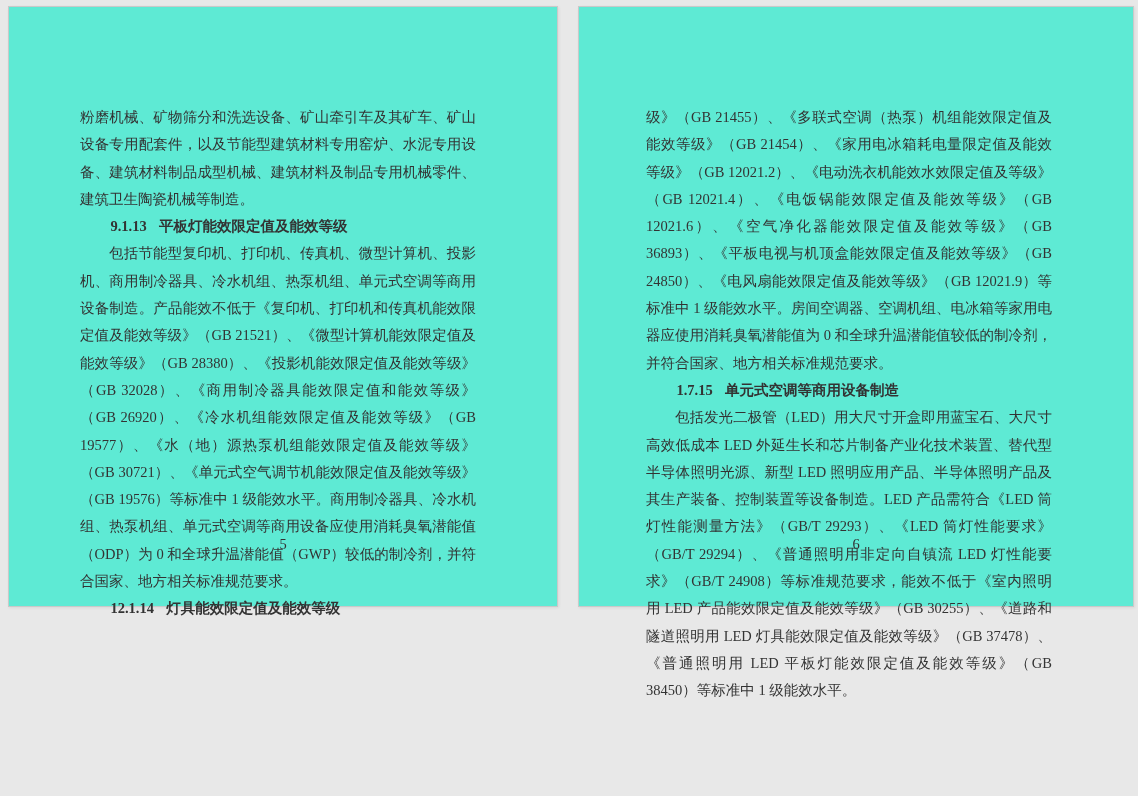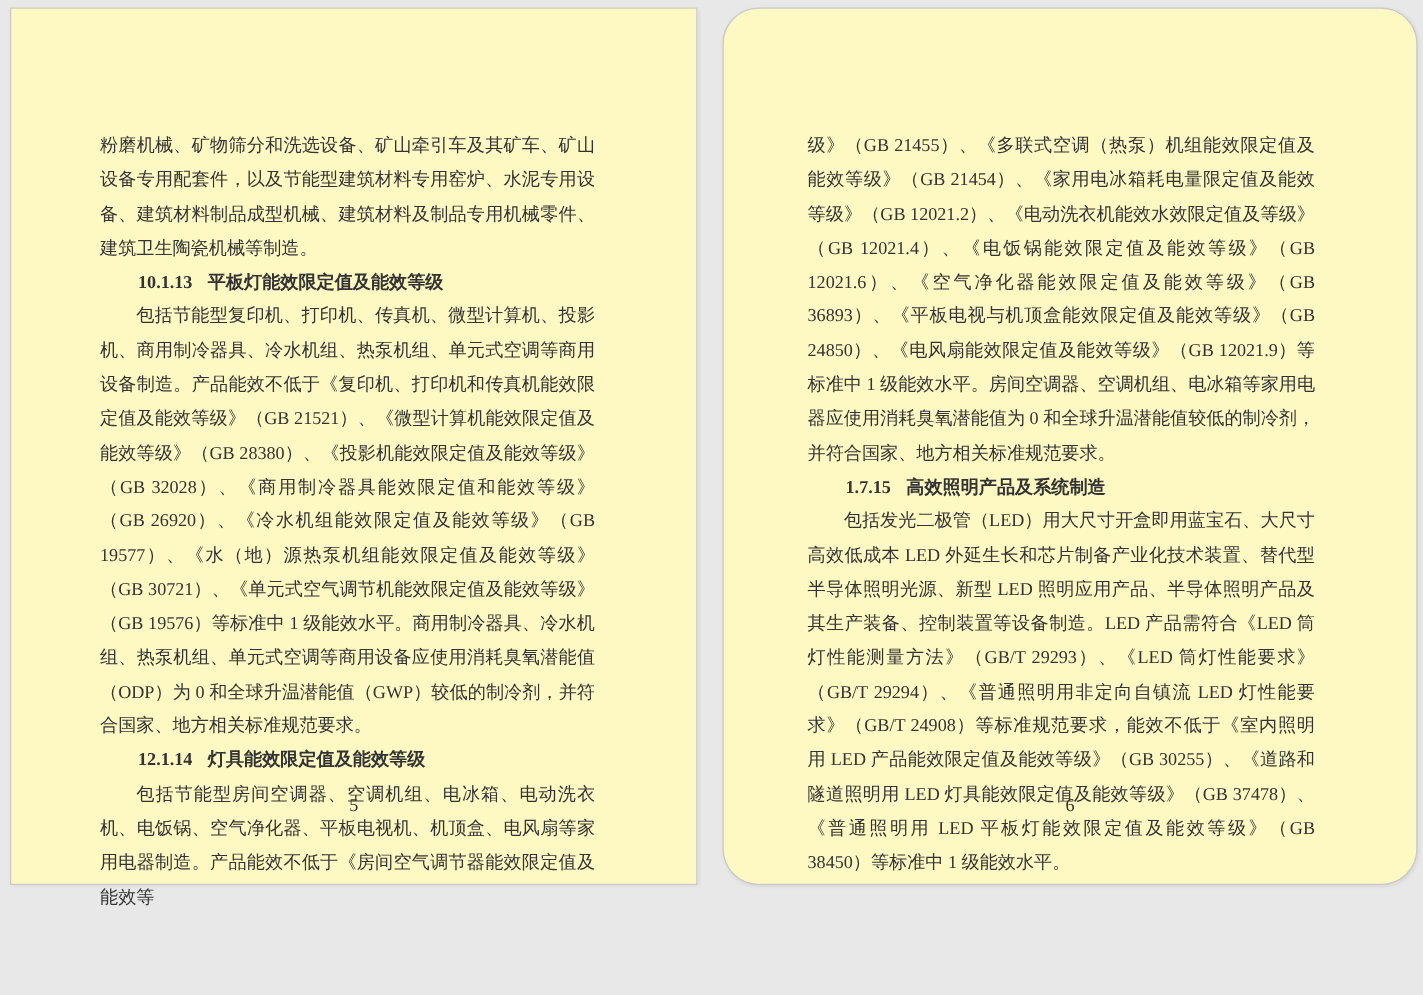--- a/index.html
+++ b/index.html
@@ -13,28 +13,28 @@
     font-family: "Liberation Serif", serif;
   }
   .viewer {
     position: relative;
     width: 1138px;
     height: 796px;
   }
   .page {
     position: absolute;
     top: 6px;
-    height: 702px;
-    background: #fef9c3;
+    height: 601px;
+    background: #5eead4;
     border: 1px solid #c9c9c9;
     box-shadow: 1px 1px 3px rgba(0,0,0,0.07);
     color: #333333;
   }
   .page-left  { left: 8px;   width: 550px; }
-  .page-right { left: 578px; width: 556px; border-radius: 29px; }
+  .page-right { left: 578px; width: 556px; }
 
   .page-content {
     position: absolute;
     top: 97px;
     font-size: 14.5px;
     line-height: 27.3px;
     text-align: justify;
     text-justify: inter-character;
     color: #333333;
   }
@@ -65,30 +65,29 @@
   }
 </style>
 </head>
 <body>
 
 <div class="viewer">
 
   <div class="page page-left">
     <div class="page-content">
       <p class="para-cont">粉磨机械、矿物筛分和洗选设备、矿山牵引车及其矿车、矿山设备专用配套件，以及节能型建筑材料专用窑炉、水泥专用设备、建筑材料制品成型机械、建筑材料及制品专用机械零件、建筑卫生陶瓷机械等制造。</p>
-      <p class="heading"><span class="sec-num">10.1.13</span><span class="sec-title">平板灯能效限定值及能效等级</span></p>
+      <p class="heading"><span class="sec-num">9.1.13</span><span class="sec-title">平板灯能效限定值及能效等级</span></p>
       <p class="para">包括节能型复印机、打印机、传真机、微型计算机、投影机、商用制冷器具、冷水机组、热泵机组、单元式空调等商用设备制造。产品能效不低于《复印机、打印机和传真机能效限定值及能效等级》（GB 21521）、《微型计算机能效限定值及能效等级》（GB 28380）、《投影机能效限定值及能效等级》（GB 32028）、《商用制冷器具能效限定值和能效等级》（GB 26920）、《冷水机组能效限定值及能效等级》（GB 19577）、《水（地）源热泵机组能效限定值及能效等级》（GB 30721）、《单元式空气调节机能效限定值及能效等级》（GB 19576）等标准中 1 级能效水平。商用制冷器具、冷水机组、热泵机组、单元式空调等商用设备应使用消耗臭氧潜能值（ODP）为 0 和全球升温潜能值（GWP）较低的制冷剂，并符合国家、地方相关标准规范要求。</p>
       <p class="heading"><span class="sec-num">12.1.14</span><span class="sec-title">灯具能效限定值及能效等级</span></p>
-      <p class="para">包括节能型房间空调器、空调机组、电冰箱、电动洗衣机、电饭锅、空气净化器、平板电视机、机顶盒、电风扇等家用电器制造。产品能效不低于《房间空气调节器能效限定值及能效等</p>
     </div>
     <div class="page-number">5</div>
   </div>
 
   <div class="page page-right">
     <div class="page-content">
       <p class="para-cont">级》（GB 21455）、《多联式空调（热泵）机组能效限定值及能效等级》（GB 21454）、《家用电冰箱耗电量限定值及能效等级》（GB 12021.2）、《电动洗衣机能效水效限定值及等级》（GB 12021.4）、《电饭锅能效限定值及能效等级》（GB 12021.6）、《空气净化器能效限定值及能效等级》（GB 36893）、《平板电视与机顶盒能效限定值及能效等级》（GB 24850）、《电风扇能效限定值及能效等级》（GB 12021.9）等标准中 1 级能效水平。房间空调器、空调机组、电冰箱等家用电器应使用消耗臭氧潜能值为 0 和全球升温潜能值较低的制冷剂，并符合国家、地方相关标准规范要求。</p>
-      <p class="heading"><span class="sec-num">1.7.15</span><span class="sec-title">高效照明产品及系统制造</span></p>
+      <p class="heading"><span class="sec-num">1.7.15</span><span class="sec-title">单元式空调等商用设备制造</span></p>
       <p class="para">包括发光二极管（LED）用大尺寸开盒即用蓝宝石、大尺寸高效低成本 LED 外延生长和芯片制备产业化技术装置、替代型半导体照明光源、新型 LED 照明应用产品、半导体照明产品及其生产装备、控制装置等设备制造。LED 产品需符合《LED 筒灯性能测量方法》（GB/T 29293）、《LED 筒灯性能要求》（GB/T 29294）、《普通照明用非定向自镇流 LED 灯性能要求》（GB/T 24908）等标准规范要求，能效不低于《室内照明用 LED 产品能效限定值及能效等级》（GB 30255）、《道路和隧道照明用 LED 灯具能效限定值及能效等级》（GB 37478）、《普通照明用 LED 平板灯能效限定值及能效等级》（GB 38450）等标准中 1 级能效水平。</p>
     </div>
     <div class="page-number">6</div>
   </div>
 
 </div>
 
 </body></html>

